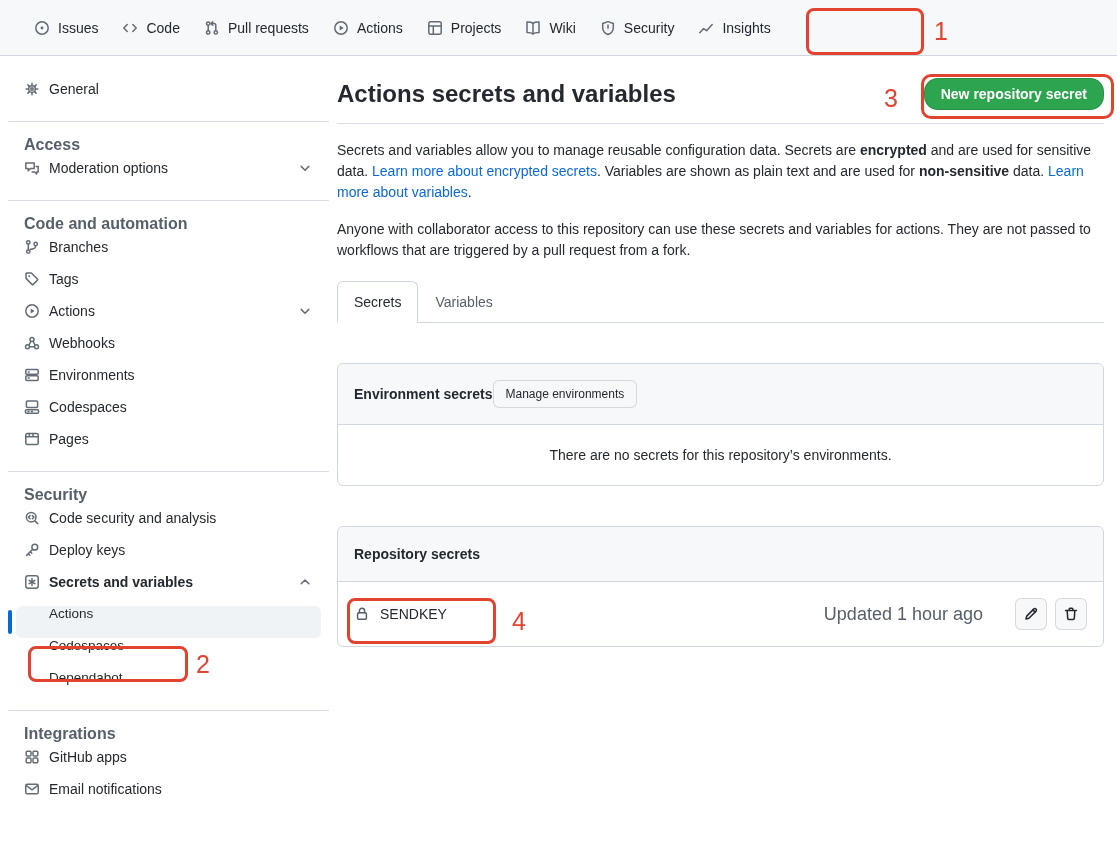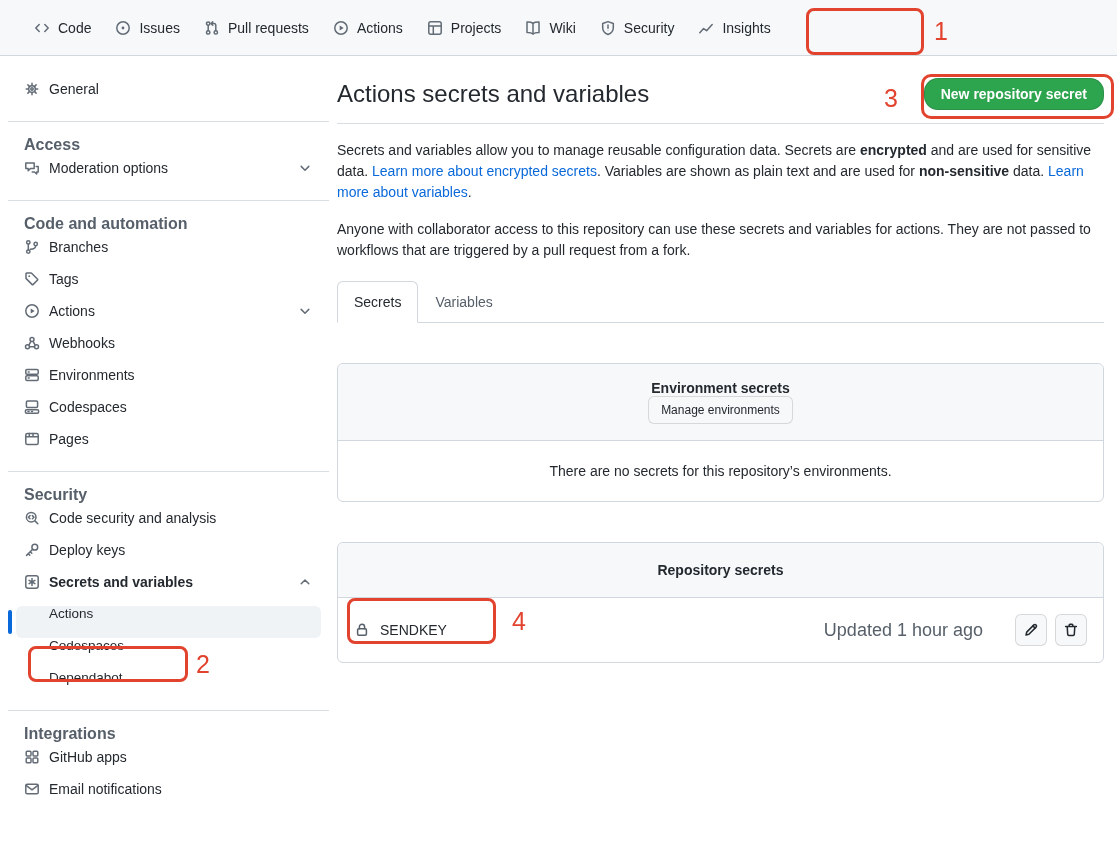--- a/index.html
+++ b/index.html
@@ -48,21 +48,21 @@
     display:flex; align-items:center; padding:0 8px;
   }
   .sb-divider { border-top:1px solid #d8dee4; margin:8px -8px; }
 
   
   .main { flex:1; padding:22px 13px 0 0; }
   .page-head {
     display:flex; justify-content:space-between; align-items:center;
     padding-bottom:13px; border-bottom:1px solid #d8dee4;
   }
-  .page-head h1 { margin:0; font-size:24px; font-weight:400; line-height:32px; }
+  .page-head h1 { margin:0; font-size:24px; font-weight:700; line-height:32px; }
   .btn-primary {
     background:#2da44e; color:#fff; border:1px solid rgba(27,31,36,0.15);
     font-family:inherit; font-size:14px; font-weight:bold; line-height:20px;
     padding:5px 16px; border-radius:14px; cursor:pointer; height:32px;
   }
   .intro { margin:16px 0 0 0; }
   .intro p { margin:0 0 16px 0; font-size:14px; line-height:21px; }
   .intro a { color:#0969da; text-decoration:none; cursor:pointer; }
   .intro strong { font-weight:bold; }
 
@@ -72,21 +72,21 @@
     border:1px solid transparent; margin-bottom:-1px; line-height:20px;
   }
   .tab.active {
     background:#fff; border-color:#d0d7de; border-bottom-color:#fff;
     border-radius:6px 6px 0 0; color:#24292f;
   }
 
   .box { border:1px solid #d0d7de; border-radius:6px; margin-top:40px; }
   .box-header {
     background:#f6f8fa; border-bottom:1px solid #d0d7de; border-radius:6px 6px 0 0;
-    display:flex; justify-content:flex-start; align-items:center; padding:16px;flex-direction:column;
+    display:flex; justify-content:flex-start; align-items:center; padding:16px;
   }
   .box-header.no-btn { padding:19px 16px; }
   .box-title { font-size:14px; font-weight:bold; }
   .btn-sm {
     background:#f6f8fa; border:1px solid rgba(31,35,40,0.15); border-radius:6px;
     font-family:inherit; font-size:12px; font-weight:500; color:#24292f;
     padding:5px 12px; line-height:16px; height:28px; cursor:pointer;
   }
   .box-empty { padding:22px 16px; text-align:center; font-size:14px; }
 
@@ -116,33 +116,33 @@
   svg { display:block; }
 </style>
 </head>
 <body>
 
 <header class="topnav">
   <nav id="topnav" style="display:flex;">
       <div class="nav-item">
         <span class="icon">
           <svg width="16" height="16" viewBox="0 0 16 16" fill="none" stroke="currentColor" stroke-width="1.5" stroke-linecap="round" stroke-linejoin="round">
-            <path d="m5.2 4.5-3.4 3.5 3.4 3.5M10.8 4.5l3.4 3.5-3.4 3.5"></path>
-          </svg>
-        </span>
-        <span>Code</span>
-      </div>
-      <div class="nav-item">
-        <span class="icon">
-          <svg width="16" height="16" viewBox="0 0 16 16" fill="none" stroke="currentColor" stroke-width="1.5" stroke-linecap="round" stroke-linejoin="round">
             <circle cx="8" cy="8" r="6.2"></circle>
             <circle cx="8" cy="8" r="1.4" fill="currentColor" stroke="none"></circle>
           </svg>
         </span>
         <span>Issues</span>
+      </div>
+      <div class="nav-item">
+        <span class="icon">
+          <svg width="16" height="16" viewBox="0 0 16 16" fill="none" stroke="currentColor" stroke-width="1.5" stroke-linecap="round" stroke-linejoin="round">
+            <path d="m5.2 4.5-3.4 3.5 3.4 3.5M10.8 4.5l3.4 3.5-3.4 3.5"></path>
+          </svg>
+        </span>
+        <span>Code</span>
       </div>
       <div class="nav-item">
         <span class="icon">
           <svg width="16" height="16" viewBox="0 0 16 16" fill="none" stroke="currentColor" stroke-width="1.5" stroke-linecap="round" stroke-linejoin="round">
             <circle cx="4.2" cy="3.6" r="1.7"></circle>
             <circle cx="4.2" cy="12.4" r="1.7"></circle>
             <circle cx="11.8" cy="12.4" r="1.7"></circle>
             <path d="M4.2 5.6v5M8.8 1.9 7 3.6l1.8 1.7"></path>
             <path d="M7.6 3.6h2.4a1.8 1.8 0 0 1 1.8 1.8v5.2"></path>
           </svg>

